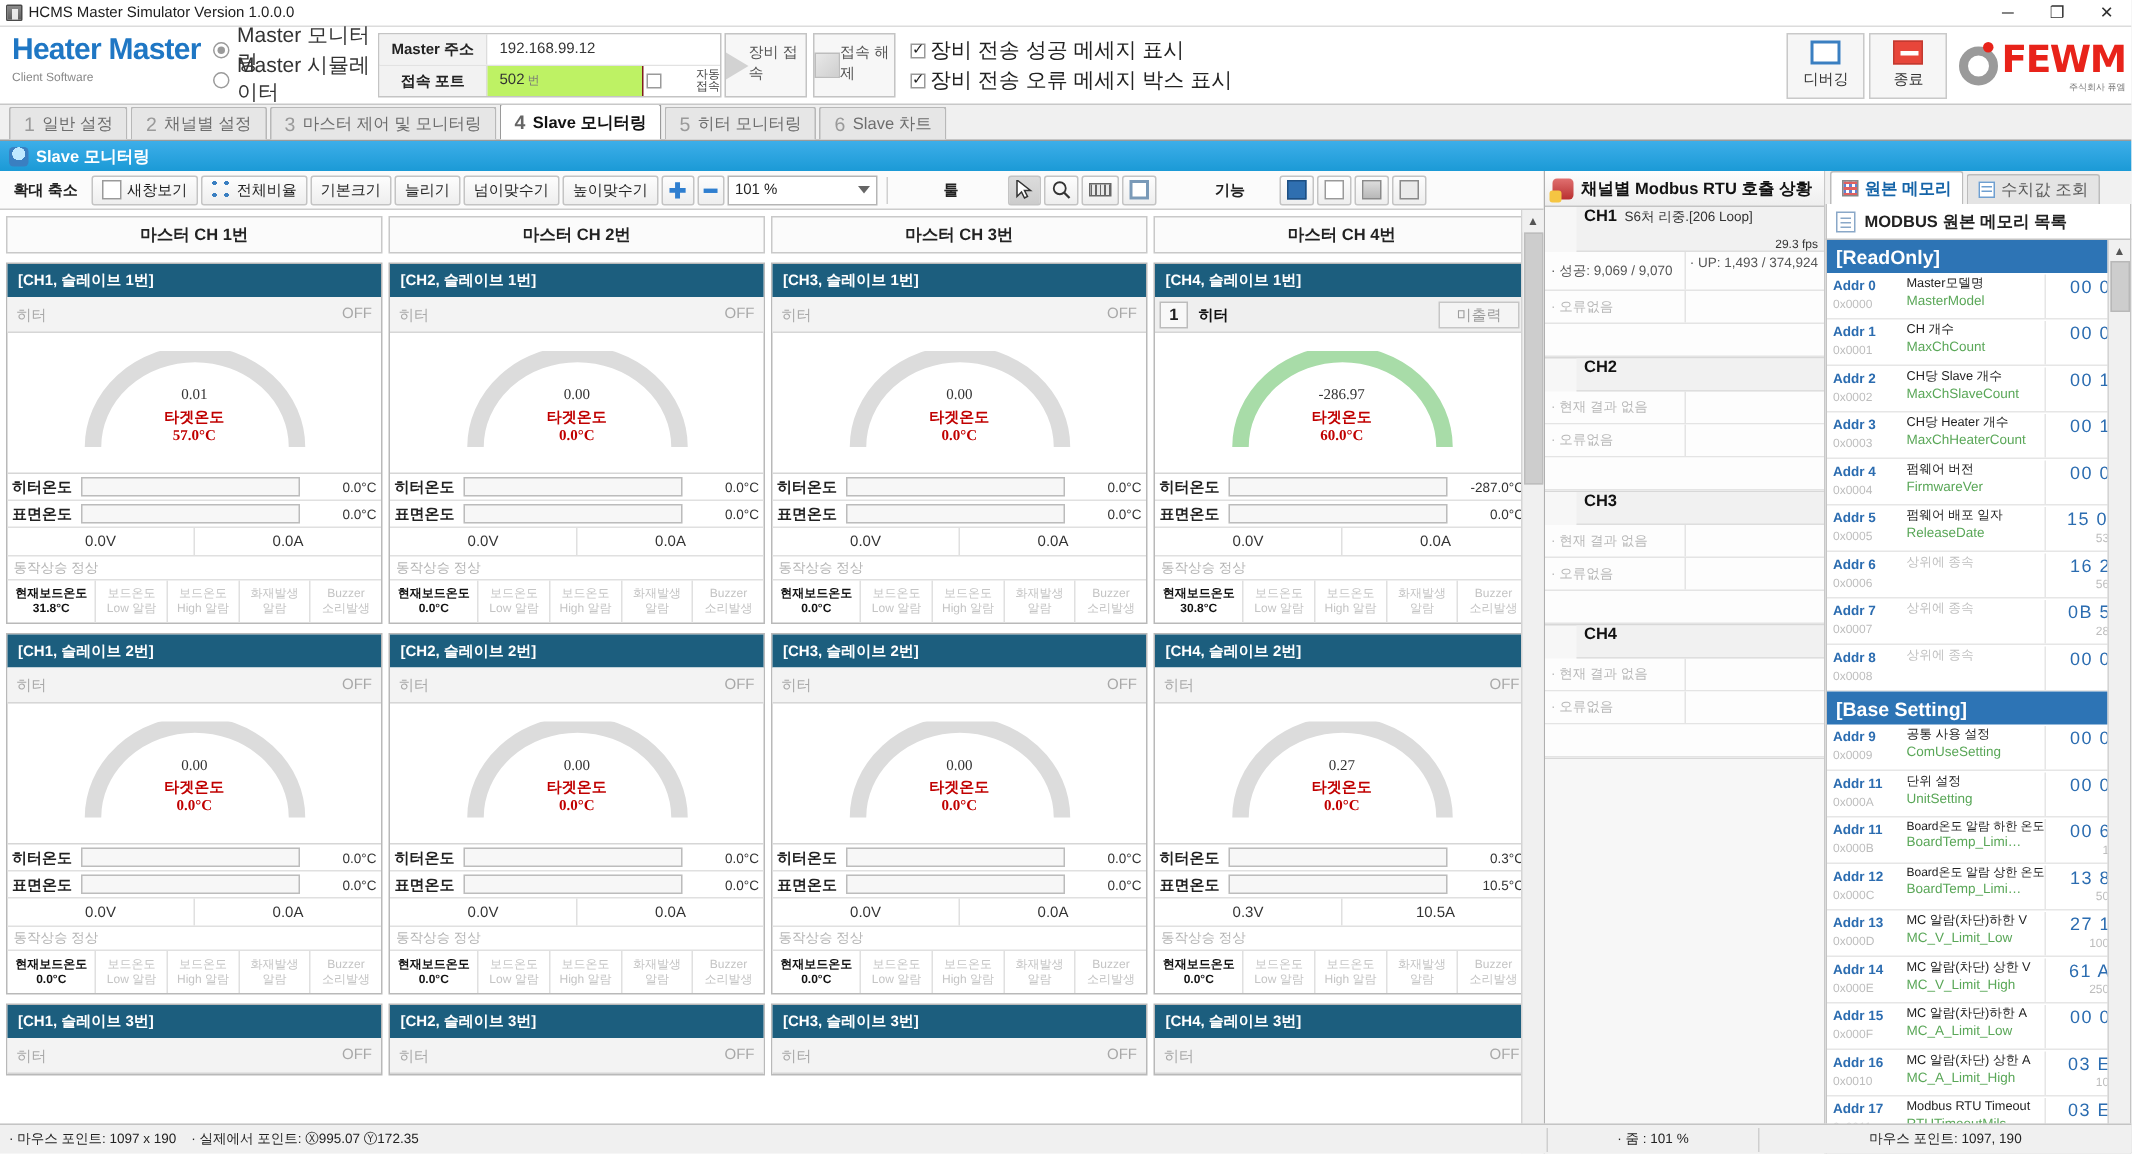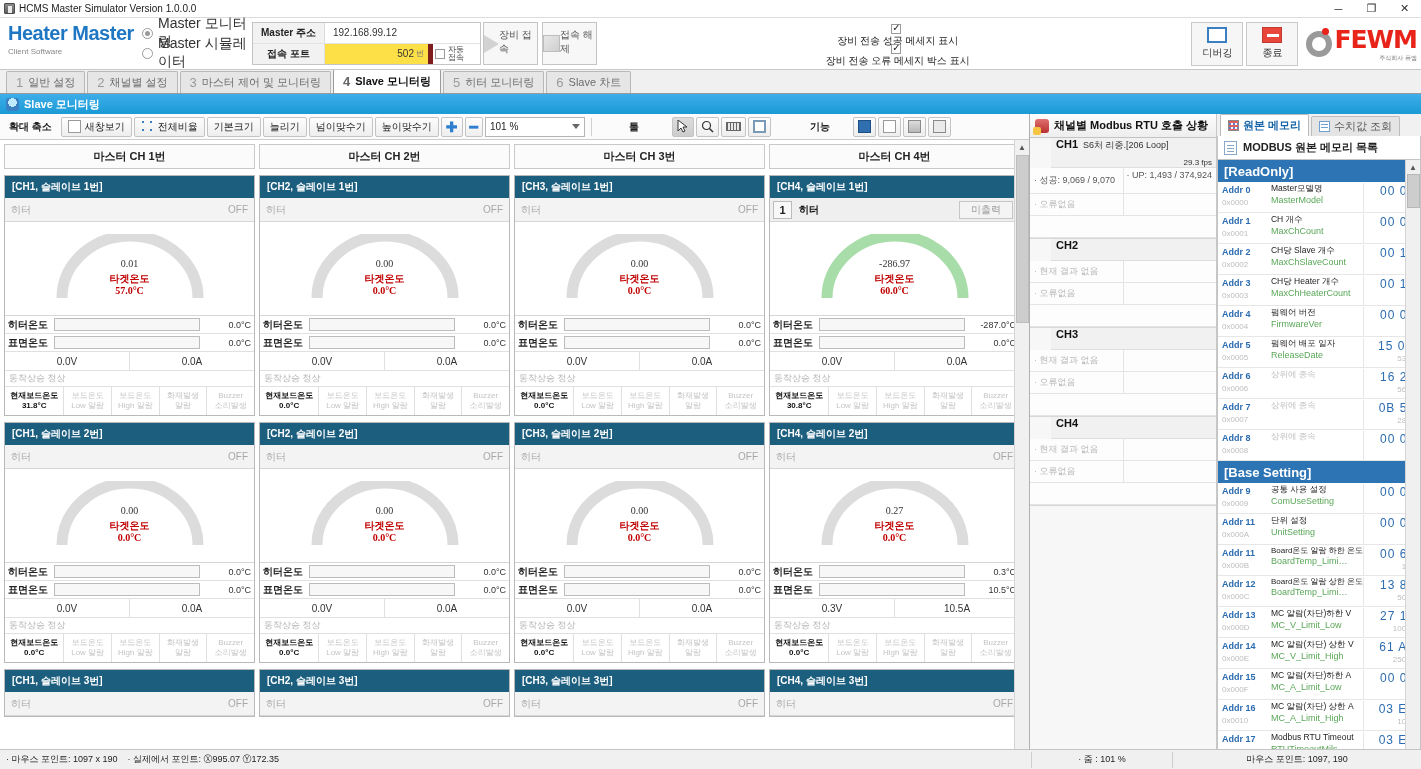--- a/index.html
+++ b/index.html
@@ -66,39 +66,39 @@
   .addr-row:last-child { border-bottom: none; }
   .addr-lbl {
     width: 72px; background: #f2f2f2; border-right: 1px solid #dcdcdc;
     font-size: 10px; font-weight: bold; color: #222; display: flex;
     align-items: center; justify-content: center;
   }
   .addr-val {
     flex: 1; font-size: 10px; color: #333; display: flex; align-items: center;
     padding-left: 8px; background: #fff;
   }
-  .addr-val.port { background:#fde047; justify-content:flex-end; padding-right:4px; }
+  .addr-val.port { background:#bef264; justify-content:flex-start; padding-right:4px; }
   .addr-val.port .unit { font-size:8px; color:#777; margin-left:2px; }
-  .auto-chk { display:flex; align-items:center; width:52px; border-left:5px solid #7f1d1d; padding-left:2px;}
+  .auto-chk { display:flex; align-items:center; width:52px; border-left:1px solid #7f1d1d; padding-left:2px;gap:20px;}
   .cbx { width:10px;height:10px;border:1px solid #9a9a9a;background:#fff;margin-right:3px;flex:none; position:relative;}
   .cbx.on::after{content:"\2713";position:absolute;left:0px;top:-3px;font-size:10px;color:#222;}
   .auto-lbl{font-size:8px;color:#444;line-height:8px;}
 
   .bigbtn {
     width: 55px; margin: 4px 2px; border: 1px solid #c4c4c4; background: #f7f7f7;
     display: flex; flex-direction: row; align-items: center; justify-content: center;
     font-size: 10px; color: #555;
   }
   .bigbtn .glyph { flex:1; display:flex; align-items:center; justify-content:center; }
   .bigbtn .lbl { padding-bottom: 3px; }
   .tri { width:0;height:0;border-left:15px solid #d2d2d2;border-top:9px solid transparent;border-bottom:9px solid transparent;}
   .sq { width:17px;height:17px;background:linear-gradient(135deg,#e8e8e8,#cfcfcf);border:1px solid #bdbdbd;}
 
   .msgchecks { padding: 6px 0 0 8px; flex: 1; }
-  .msg-row { display: flex; align-items: center; height: 20px; font-size: 10px; color: #222; flex-direction: column; }
+  .msg-row { display: flex; align-items: center; height: 20px; font-size: 14px; color: #222; }
 
   .rightbtns { display: flex; align-items: center; padding-right: 4px; }
   .rbtn {
     width: 52px; height: 44px; border: 1px solid #c9c9c9; background: #f6f6f6;
     display: flex; flex-direction: column; align-items: center; justify-content: center;
     font-size: 10px; color: #333; margin-left: 3px;
   }
   .rbtn .ico { margin-bottom: 3px; }
   .dbg-ico { width:20px;height:16px;background:#fff;border:2px solid #3a7fc1;}
   .dbg-ico-in{width:100%;height:100%;background:

